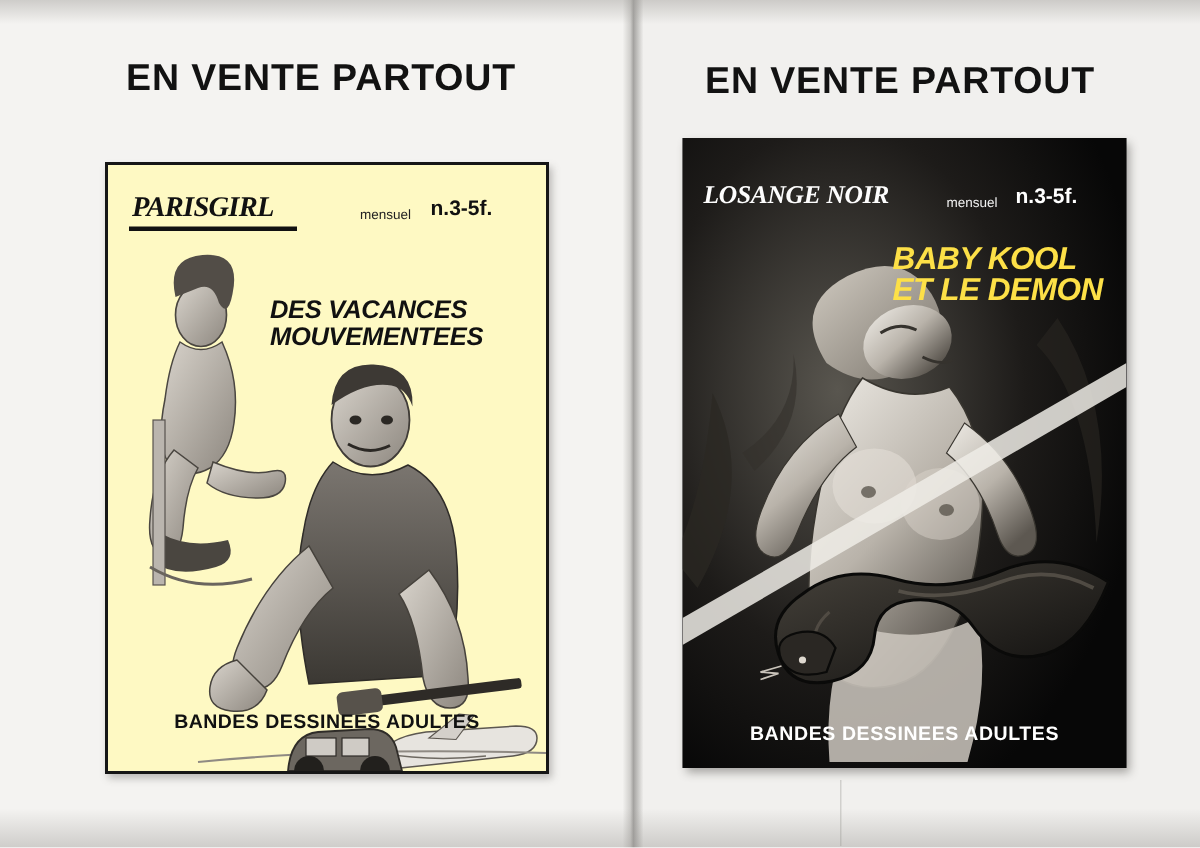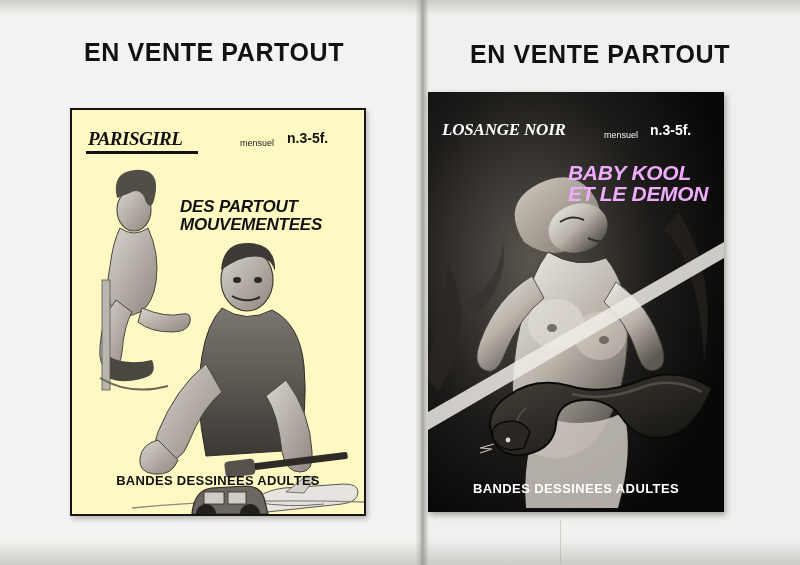--- a/index.html
+++ b/index.html
@@ -117,21 +117,21 @@
     font-weight: bold;
     color: #111;
     letter-spacing: 0.3px;
   }
   
   .art-left { position: absolute; left: 0; top: 0; width: 100%; height: 100%; }
 
   
   .cover-right {
     position: absolute;
-    left: 428px;
+    left: 455px;
     top: 92px;
     width: 296px;
     height: 420px;
     background: #0c0c0c;
     overflow: hidden;
     box-shadow: 2px 3px 6px rgba(70,68,64,0.45);
   }
   .cr-logo {
     position: absolute;
     left: 14px; top: 28px;
@@ -149,21 +149,21 @@
     position: absolute; left: 222px; top: 30px; font-size: 14px; font-weight: bold; color: #fff;
   }
   .cr-title {
     position: absolute;
     left: 140px; top: 70px;
     width: 150px;
     font-size: 21px;
     font-weight: bold;
     font-style: italic;
     line-height: 1.0;
-    color: #f0abfc;
+    color: #fde047;
     letter-spacing: -0.3px;
   }
   .cr-footer {
     position: absolute;
     left: 0; right: 0; bottom: 16px;
     text-align: center;
     font-size: 13px;
     font-weight: bold;
     color: #ffffff;
     letter-spacing: 0.4px;
@@ -234,21 +234,21 @@
       <rect x="132" y="382" width="20" height="12" fill="#cfcbc5" stroke="#2f2c28" stroke-width="0.8"></rect>
       <rect x="156" y="382" width="18" height="12" fill="#cfcbc5" stroke="#2f2c28" stroke-width="0.8"></rect>
       <circle cx="134" cy="404" r="10" fill="#22201d"></circle>
       <circle cx="178" cy="404" r="10" fill="#22201d"></circle>
     </svg>
 
     <div class="cl-logo">PARISGIRL</div>
     <div class="cl-logo-underline"></div>
     <div class="cl-mensuel">mensuel</div>
     <div class="cl-price">n.3-5f.</div>
-    <div class="cl-title">DES PARTOUT MOUVEMENTEES</div>
+    <div class="cl-title">DES VACANCES MOUVEMENTEES</div>
     <div class="cl-footer">BANDES DESSINEES ADULTES</div>
   </div>
 
   <div class="heading heading-right">EN VENTE PARTOUT</div>
 
   <div class="cover-right">
 
     <svg class="art-right" viewBox="0 0 296 420" preserveAspectRatio="none">
       <defs>
         <radialGradient id="rglow" cx="35%" cy="40%" r="70%">

